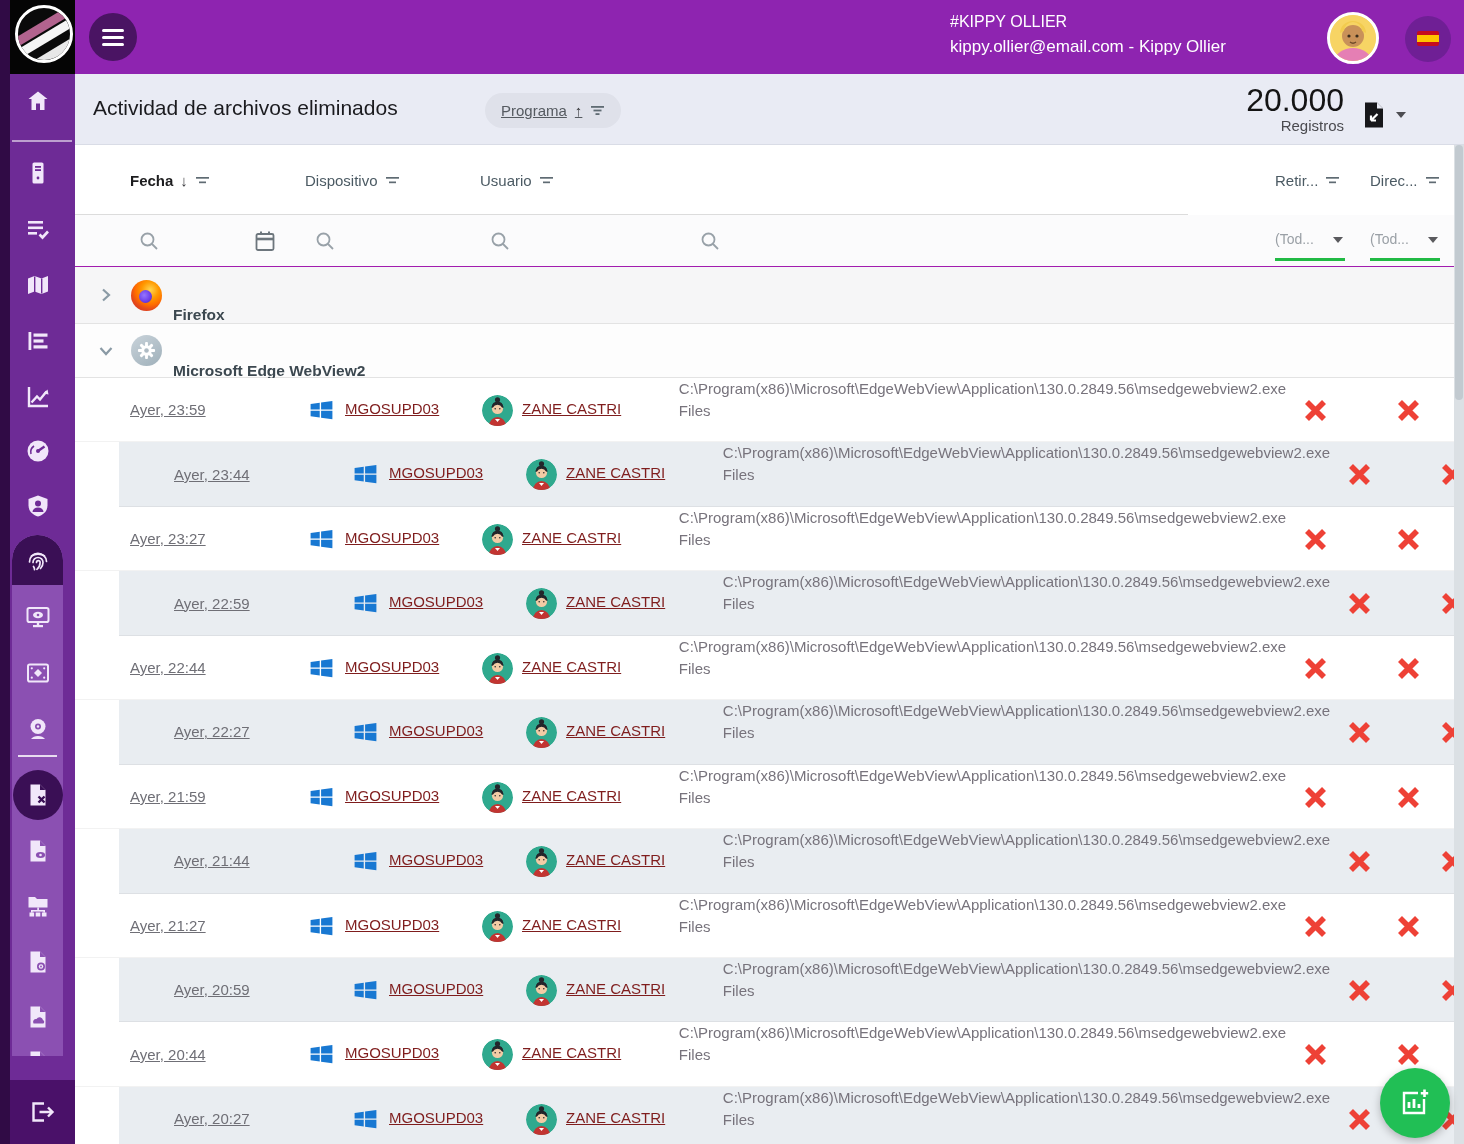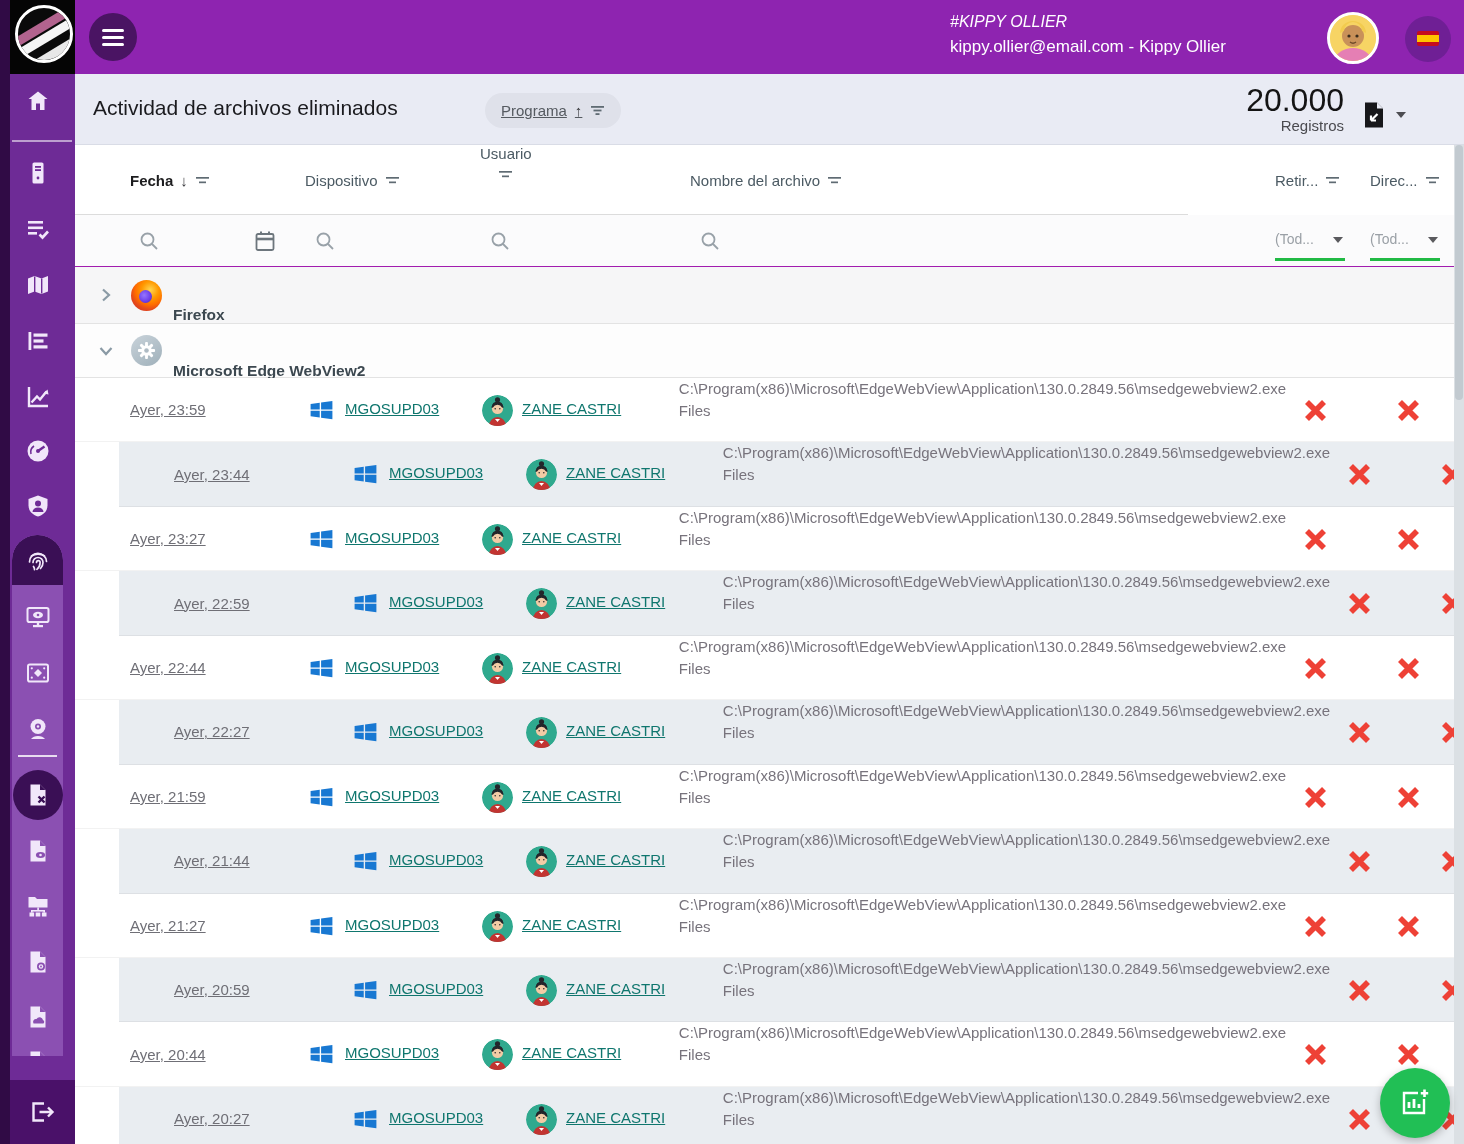--- a/index.html
+++ b/index.html
@@ -15,21 +15,21 @@
   .stripe { position:absolute; height:9px; width:74px; left:-12px; transform:rotate(-31deg); }
   .stripe.mauve { top:14px; background:#b2638e; }
   .stripe.white { top:27px; background:#f5f5f5; }
   .stripe.tip   { top:40px; background:#e8e8e8; width:40px; left:18px; }
 
   .hamburger { position:absolute; left:89px; top:13px; width:48px; height:48px; border-radius:50%;
     background:#4a1463; border:none; cursor:pointer; z-index:7; }
   .hamburger span { display:block; width:22px; height:3px; background:#fff; border-radius:2px; margin:4px auto; }
 
   .account { position:absolute; left:950px; top:10px; color:#fff; z-index:7; }
-  .account .l1 { font-size:16px; line-height:24px;font-style:italic; }
+  .account .l1 { font-size:16px; line-height:24px; }
   .account .l2 { font-size:17px; line-height:26px; }
 
   .avatar-top { position:absolute; left:1327px; top:12px; width:52px; height:52px; border-radius:50%;
     border:3px solid #fff; overflow:hidden; background:#f7d464; z-index:7; }
   .flag-btn { position:absolute; left:1405px; top:16px; width:46px; height:46px; border-radius:50%;
     background:#6f1f95; z-index:7; border:none; cursor:pointer; }
   .flag { position:absolute; left:12px; top:15px; width:22px; height:15px; border-radius:2px; overflow:hidden; }
   .flag .r { height:4px; background:#c60b1e; }
   .flag .y { height:7px; background:#ffc400; }
 
@@ -56,21 +56,21 @@
   .records .lbl { font-size:15px; color:#4a4a4f; }
   .export { position:absolute; right:52px; top:27px; width:50px; height:30px; cursor:pointer; }
   .caret { width:0; height:0; border-left:5px solid transparent; border-right:5px solid transparent;
     border-top:6px solid #4d4d52; display:inline-block; }
 
   
   .thead { height:70px; position:relative; background:#fff; border-bottom:1px solid #dcdcdc; width:1113px; }
   .th { position:absolute; top:0; height:70px; display:flex; align-items:center; gap:7px;
     font-size:15px; color:#4b5a63; font-weight:500; cursor:pointer; }
   .th.fecha { left:55px; color:#1d1d1f; font-weight:700; }
-  .th.disp { left:230px; } .th.usr { left:405px;flex-direction:column; } .th.nom { left:615px; }
+  .th.disp { left:230px; } .th.usr { left:405px; } .th.nom { left:615px; }
   .th.ret { left:1200px; } .th.dir { left:1295px; }
   .sort-arrow { font-size:15px; color:#3c3c40; }
 
   
   .filterrow { height:52px; position:relative; background:#fbfbfc; border-bottom:1px solid #a21caf; width:1379px; }
   .f-ico { position:absolute; top:14px; width:24px; height:24px; color:#98a1a8; cursor:pointer; }
   .dd { position:absolute; top:8px; width:76px; height:40px; font-size:14px; color:#9aa0a6; cursor:pointer; }
   .dd .txt { position:absolute; left:2px; top:8px; }
   .dd .caret { position:absolute; right:6px; top:14px; border-top-color:#5a5a5e; }
   .dd .uline { position:absolute; left:2px; bottom:2px; width:70px; height:3px; background:#21ba45; }
@@ -89,21 +89,21 @@
 
   
   .trow { position:relative; height:64.45px; width:1379px; background:#fff; border-bottom:1px solid rgba(0,0,0,.05); }
   .trow.alt { background:#e9edf1;margin-left:44px; }
   .c-date { position:absolute; left:55px; top:0; height:100%; display:flex; align-items:center;
     font-size:15px; color:#6f6f76;text-decoration:underline; }
   .c-win { position:absolute; left:233px; top:19px; width:27px; height:26px; }
   .c-dev { position:absolute; left:270px; top:22px; }
   .c-av { position:absolute; left:407px; top:17px; width:31px; height:31px; border-radius:50%; overflow:hidden; }
   .c-user { position:absolute; left:447px; top:22px; }
-  .link { font-size:15px; color:#0f766e; text-decoration:underline; cursor:pointer; }
+  .link { font-size:15px; color:#7f1d1d; text-decoration:underline; cursor:pointer; }
   .c-path { position:absolute; left:615px; top:0; width:585px; height:100%; display:flex; flex-direction:row;
     justify-content:center; font-size:15px; color:#77737c; line-height:22px; }
   .c-x { position:absolute; top:20px; width:25px; height:25px; }
   .c-x.x1 { left:1228px; } .c-x.x2 { left:1321px; }
 
   
   .sbar { position:absolute; right:0; top:145px; width:10px; bottom:0; background:#dbe0e4; z-index:3; }
   .sbar .thumb { position:absolute; left:1px; top:0; width:8px; height:255px; background:#c2cad0; border-radius:4px; }
 
   
@@ -364,27 +364,20 @@
           <rect x="4" y="6.5" width="7" height="1.7" fill="#5f6b73"></rect>
         </svg>
     </div>
     <div class="th usr">
       <span>Usuario</span>
       <svg width="15" height="11" viewBox="0 0 15 11">
           <rect x="1" y="2" width="13" height="1.7" fill="#5f6b73"></rect>
           <rect x="4" y="6.5" width="7" height="1.7" fill="#5f6b73"></rect>
         </svg>
     </div>
-    <div class="th nom">
-      <span>Nombre del archivo</span>
-      <svg width="15" height="11" viewBox="0 0 15 11">
-          <rect x="1" y="2" width="13" height="1.7" fill="#5f6b73"></rect>
-          <rect x="4" y="6.5" width="7" height="1.7" fill="#5f6b73"></rect>
-        </svg>
-    </div>
     <div class="th ret">
       <span>Retir...</span>
       <svg width="15" height="11" viewBox="0 0 15 11">
           <rect x="1" y="2" width="13" height="1.7" fill="#5f6b73"></rect>
           <rect x="4" y="6.5" width="7" height="1.7" fill="#5f6b73"></rect>
         </svg>
     </div>
     <div class="th dir">
       <span>Direc...</span>
       <svg width="15" height="11" viewBox="0 0 15 11">

